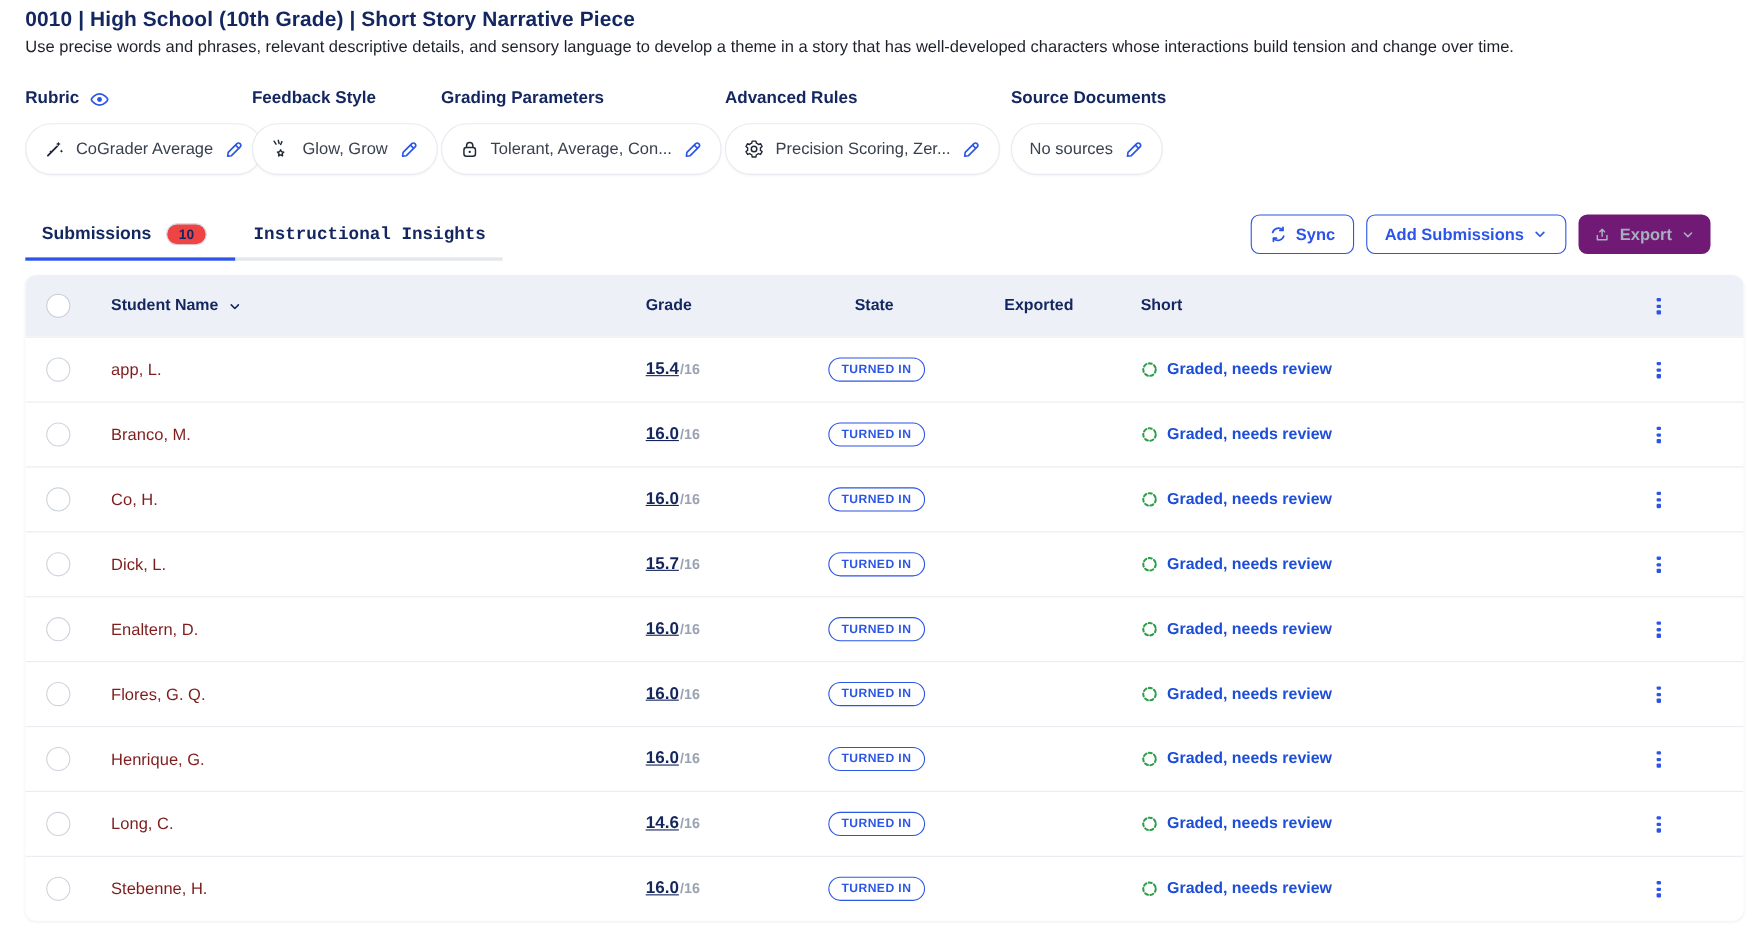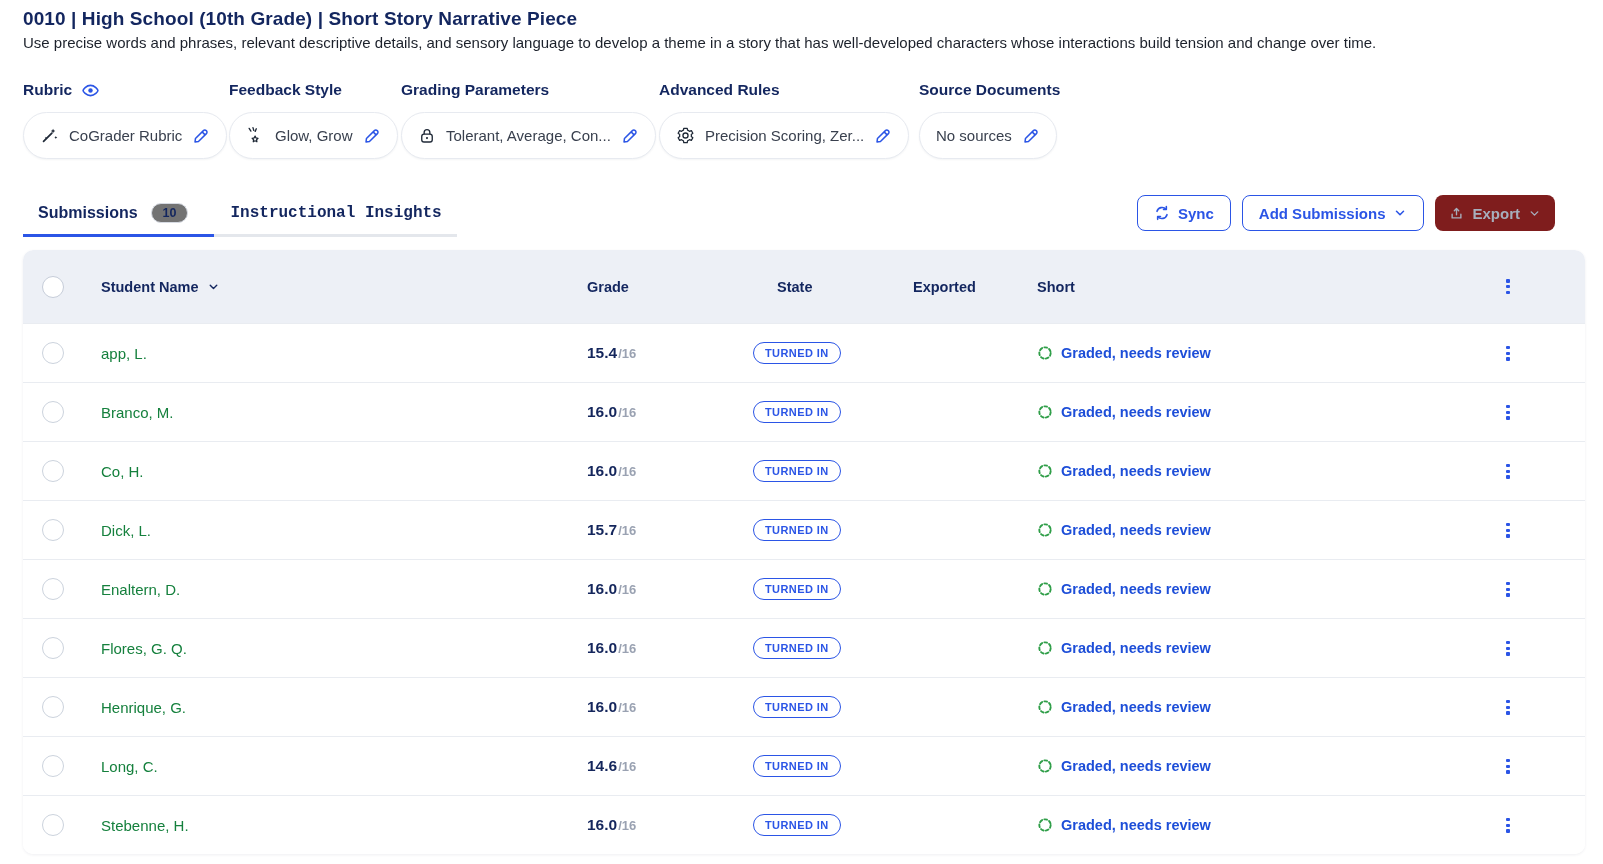--- a/index.html
+++ b/index.html
@@ -21,41 +21,41 @@
   .pill-text { font-size:15px; color:#39404e; white-space:nowrap; }
   .pill svg { flex:none; }
 
   
   .tabbar-row { display:flex; align-items:flex-end; justify-content:space-between; margin-top:36px; padding-right:36px; }
   .tabs { display:flex; }
   .tab { display:flex; align-items:center; gap:13px; padding-bottom:11px; border-bottom:3.5px solid transparent; cursor:pointer; }
   .tab-label { font-size:16px; font-weight:800; color:#13265f; white-space:nowrap; }
   .tab-submissions { padding-left:15px; padding-right:26px; border-bottom-color:#2b55e6; }
   .tab-insights { padding-left:16px; padding-right:15px; border-bottom-color:#e4e7ec;font-family:Liberation Mono, monospace; }
-  .count-badge { font-size:12.5px; font-weight:800; color:#13265f; border:1px solid #d7dbe3; border-radius:999px; padding:2px 11px; background:#737373; }
+  .count-badge { font-size:12.5px; font-weight:800; color:#13265f; border:1px solid #d7dbe3; border-radius:999px; padding:2px 11px; background:#ef4444; }
   .toolbar { display:flex; align-items:center; gap:11px; padding-bottom:6px; }
   .btn { display:inline-flex; align-items:center; gap:8px; height:36px; border-radius:8px; padding:0 16px;
     font-size:15px; font-weight:800; cursor:pointer; background:#fff; }
   .btn-outline { border:1.5px solid #2b55e6; color:#2b55e6; }
-  .btn-disabled { border:none; background:#7f1d1d; color:#a7aebc; cursor:default; padding:0 14px;justify-content:space-between; }
+  .btn-disabled { border:none; background:#701a75; color:#a7aebc; cursor:default; padding:0 14px;justify-content:space-between; }
   .btn svg { flex:none; }
 
   
   .table-card { margin-top:13px; width:1562px; border-radius:10px; background:#fff;
     box-shadow:0 1px 3px rgba(25,35,65,.07); overflow:hidden; }
   .trow { display:grid; grid-template-columns:60px 494px 176px 160px 124px 1fr 154px; align-items:center; }
-  .thead { background:#edf0f6; height:73px; border-radius:10px 10px 0 0; }
+  .thead { background:#edf0f6; height:56px; border-radius:10px 10px 0 0; }
   .th { font-size:14.5px; font-weight:800; color:#13265f; display:flex; align-items:center; gap:8px; }
   .tbody-row { height:59px; background:#fff; border-top:1px solid #e9ecf1; }
   .cell-check { display:flex; justify-content:center; }
   .checkbox { width:22px; height:22px; border-radius:50%; border:1.5px solid #ccd3dd; background:#fff; cursor:pointer; }
   .thead .checkbox { border-color:#c6cdd9; }
-  .cell-name { padding-left:18px; font-size:15px; color:#15803d; }
+  .cell-name { padding-left:18px; font-size:15px; color:#7f1d1d; }
   .cell-grade { padding-left:10px; display:flex; align-items:baseline; }
-  .grade-val { font-size:15.5px; font-weight:800; color:#14265c; }
+  .grade-val { font-size:15.5px; font-weight:800; color:#14265c;text-decoration:underline; }
   .grade-max { font-size:13px; font-weight:600; color:#9aa2b2; margin-left:1px; }
   .th-state { padding-left:24px; }
   .state-badge { display:inline-block; font-size:11px; font-weight:800; letter-spacing:.4px; color:#2b55e6;
     border:1.5px solid #2b55e6; border-radius:999px; padding:4px 11px; background:#fff; }
   .cell-status { display:flex; align-items:center; gap:8px; font-size:14.5px; font-weight:700; color:#1d4ed8; }
   .cell-kebab { display:flex; justify-content:center; }
   .kebab { display:flex; flex-direction:column; gap:2.5px; padding:4px 6px; cursor:pointer; }
   .kebab i { width:3.2px; height:3.2px; background:#2b55e6; border-radius:1px; display:block; }
 </style>
 </head>
@@ -80,21 +80,21 @@
       </div>
       <div class="pill">
         <span style="display:inline-flex;">
           <svg width="19" height="19" viewBox="0 0 24 24">
               <path d="M4.5 19.5L15 9" stroke="#1f2937" stroke-width="2.2" stroke-linecap="round"></path>
               <path d="M16.5 3.5l.9 1.9 1.9.9-1.9.9-.9 1.9-.9-1.9-1.9-.9 1.9-.9z" fill="#1f2937"></path>
               <path d="M20 12.5l.6 1.3 1.3.6-1.3.6-.6 1.3-.6-1.3-1.3-.6 1.3-.6z" fill="#1f2937"></path>
               <path d="M7.5 13.5l.5 1 1 .5-1 .5-.5 1-.5-1-1-.5 1-.5z" fill="#1f2937"></path>
             </svg>
         </span>
-        <span class="pill-text">CoGrader Rubric</span>
+        <span class="pill-text">CoGrader Average</span>
         <span style="display:inline-flex;">
           <svg width="18" height="18" viewBox="0 0 24 24">
               <path d="M15.2 4.8a2.6 2.6 0 013.7 0l.3.3a2.6 2.6 0 010 3.7L8.6 19.4 4 20l.6-4.6z" fill="none" stroke="#2b55e6" stroke-width="2" stroke-linejoin="round"></path>
               <path d="M13.5 6.5l4 4" stroke="#2b55e6" stroke-width="2"></path>
             </svg>
         </span>
       </div>
     </div>
 
     <div class="config-col2">

